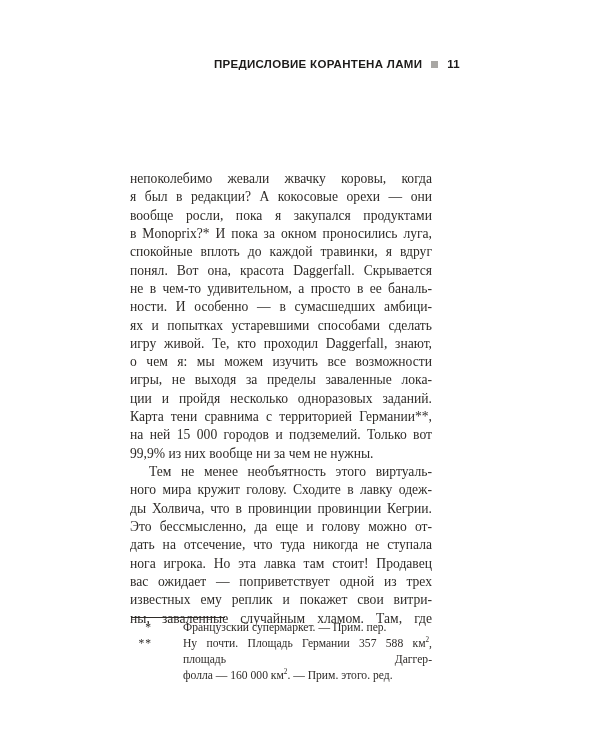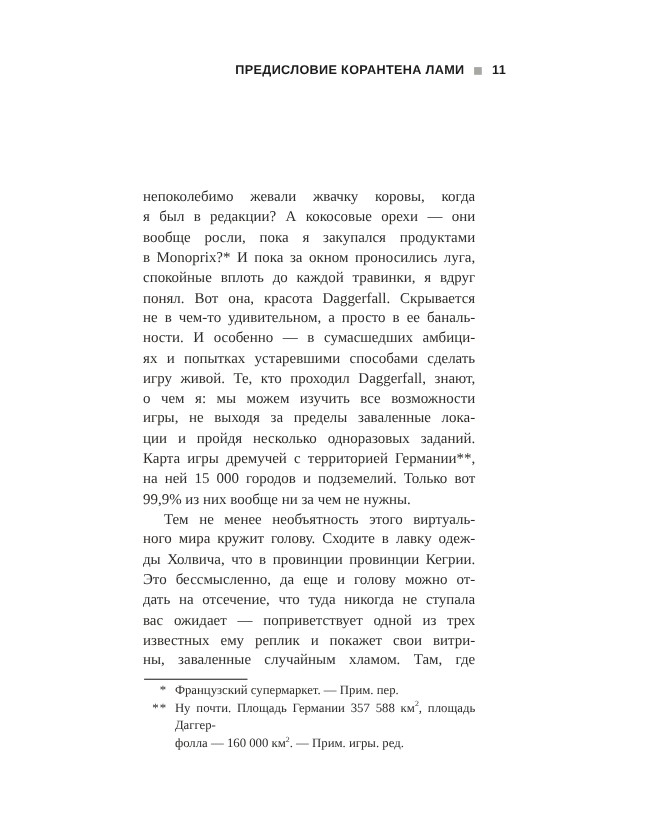--- a/index.html
+++ b/index.html
@@ -44,21 +44,21 @@
   .footnotes{
     position:absolute;left:130px;top:620px;width:302px;
     font-size:11.6px;line-height:15.9px;color:#2e2b28;
   }
   .fn-row{display:flex;align-items:flex-start;}
   .fn-marker{
     flex:0 0 22px;text-align:right;padding-right:7px;box-sizing:content-box;
     letter-spacing:1px;
   }
   .fn-text{
-    flex:1;text-align:justify;text-align-last:justify;
+    flex:1;text-align:justify;text-align-last:justify;margin-left:24px;
   }
   .fn-text.pend{text-align-last:left;}
 </style>
 </head>
 <body>
 
 <div class="page">
 
   <div class="running-header">
     <span>ПРЕДИСЛОВИЕ КОРАНТЕНА ЛАМИ</span>
@@ -73,43 +73,44 @@
       <div class="bline">в Monoprix?* И пока за окном проносились луга,</div>
       <div class="bline">спокойные вплоть до каждой травинки, я вдруг</div>
       <div class="bline">понял. Вот она, красота <span class="it">Daggerfall</span>. Скрывается</div>
       <div class="bline">не в чем-то удивительном, а просто в ее баналь-</div>
       <div class="bline">ности. И особенно — в сумасшедших амбици-</div>
       <div class="bline">ях и попытках устаревшими способами сделать</div>
       <div class="bline">игру живой. Те, кто проходил <span class="it">Daggerfall</span>, знают,</div>
       <div class="bline">о чем я: мы можем изучить все возможности</div>
       <div class="bline">игры, не выходя за пределы заваленные лока-</div>
       <div class="bline">ции и пройдя несколько одноразовых заданий.</div>
-      <div class="bline">Карта игры дремучей с территорией Германии**,</div>
+      <div class="bline">Карта тени сравнима с территорией Германии**,</div>
       <div class="bline">на ней 15&nbsp;000 городов и подземелий. Только вот</div>
       <div class="bline pend">99,9% из них вообще ни за чем не нужны.</div>
       <div class="bline pind">Тем не менее необъятность этого виртуаль-</div>
       <div class="bline">ного мира кружит голову. Сходите в лавку одеж-</div>
       <div class="bline">ды Холвича, что в провинции провинции Кегрии.</div>
       <div class="bline">Это бессмысленно, да еще и голову можно от-</div>
       <div class="bline">дать на отсечение, что туда никогда не ступала</div>
+      <div class="bline">нога игрока. Но эта лавка там стоит! Продавец</div>
       <div class="bline">вас ожидает — поприветствует одной из трех</div>
       <div class="bline">известных ему реплик и покажет свои витри-</div>
       <div class="bline">ны, заваленные случайным хламом. Там, где</div>
     </div>
 
   <div class="fn-rule"></div>
 
   <div class="footnotes" id="footnotes">
       <div class="fn-row">
         <span class="fn-marker">*</span>
         <div class="fn-text pend">Французский супермаркет. — <span class="it">Прим. пер.</span></div>
       </div>
       <div class="fn-row">
         <span class="fn-marker">**</span>
         <div class="fn-text">Ну почти. Площадь Германии 357&nbsp;588 км<sup>2</sup>, площадь Даггер-</div>
       </div>
       <div class="fn-row">
         <span class="fn-marker"></span>
-        <div class="fn-text pend">фолла — 160&nbsp;000 км<sup>2</sup>. — <span class="it">Прим. игры. ред.</span></div>
+        <div class="fn-text pend">фолла — 160&nbsp;000 км<sup>2</sup>. — <span class="it">Прим. этого. ред.</span></div>
       </div>
     </div>
 
 </div>
 
 </body></html>

